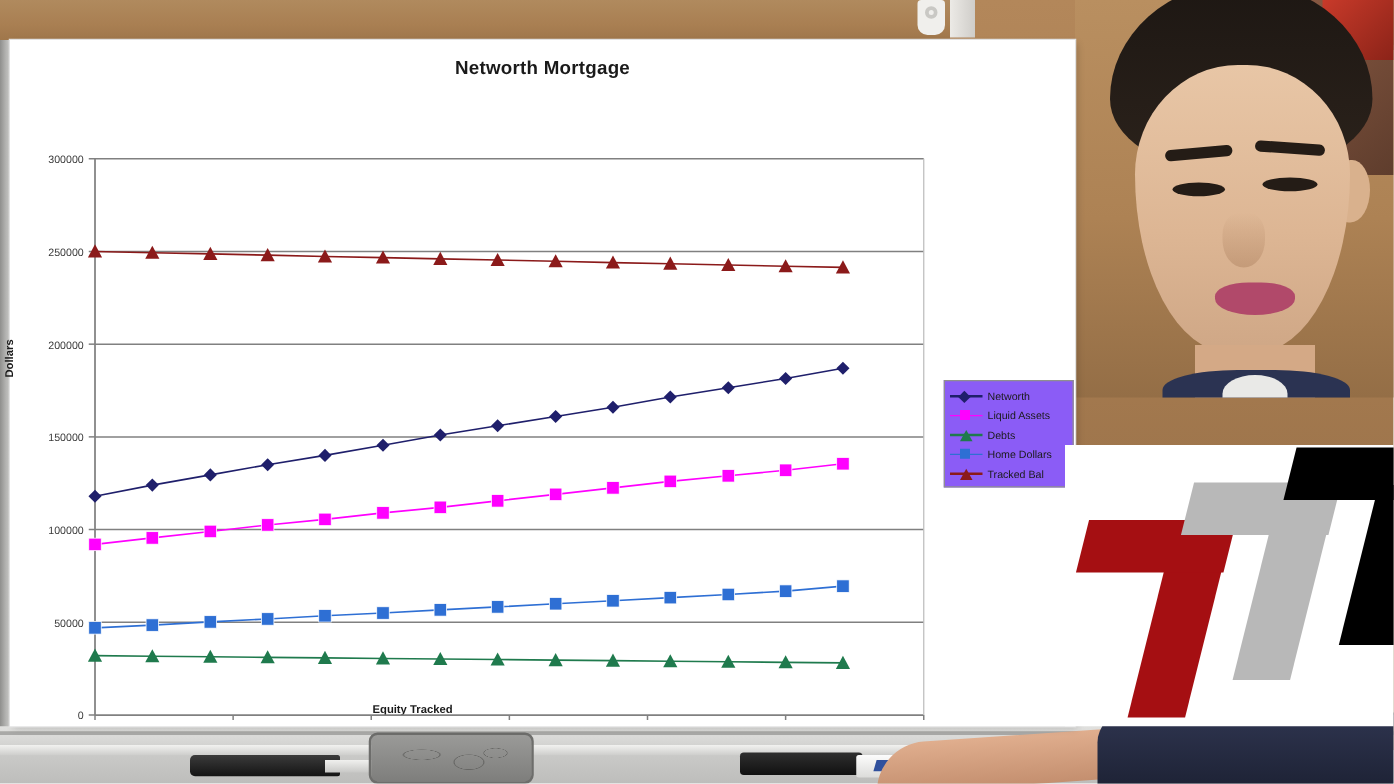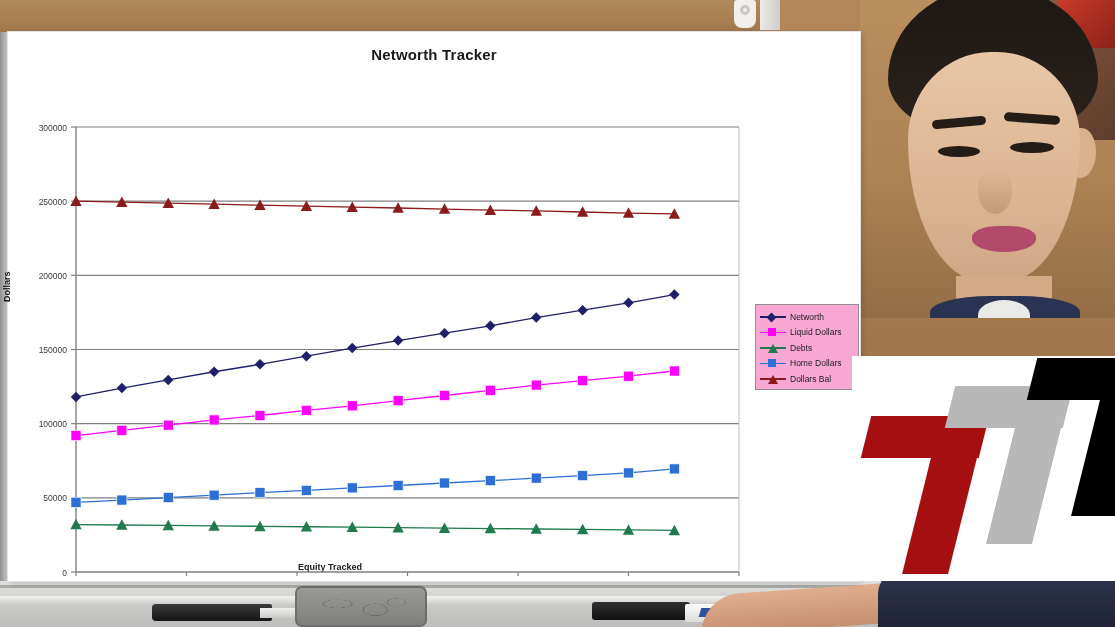--- a/index.html
+++ b/index.html
@@ -182,21 +182,21 @@
   .axis-xlabel {
     position: absolute; left: 290px; top: 530px;
     font-size: 9px; font-weight: bold; color: #1a1a1a;
   }
   svg.chart { position: absolute; left: 0; top: 0; }
 
   
   .legend {
     position: absolute; left: 747px; top: 272px;
     width: 104px; height: 86px;
-    background: #f9a8d4;
+    background: #8b5cf6;
     border: 1px solid #8f8f8f;
     padding: 4px 4px 3px 4px;
     overflow: hidden;
   }
   .legend-row {
     display: flex; align-items: center; height: 15.5px;
     font-size: 8.5px; color: #1a1a1a; white-space: nowrap;
   }
   .legend-key { width: 26px; height: 12px; position: relative; flex: 0 0 26px; }
   .legend-key .lk-line {
@@ -266,21 +266,21 @@
       
     </div>
     <div class="p-neck"></div>
     <div class="p-collar"></div>
     <div class="p-collar-white"></div>
   </div>
 
   <div class="slide-shadow-l"></div>
   <div class="slide">
 
-    <div class="chart-title">Networth Tracker</div>
+    <div class="chart-title">Networth Mortgage</div>
 
     <div class="plot-wrap">
       <div class="axis-ylabel">Dollars</div>
       <div class="axis-xlabel">Equity Tracked</div>
       <svg class="chart" id="chart-svg" width="852" height="549">
           <line x1="63" y1="540" x2="68" y2="540" stroke="#808080" stroke-width="1.2"></line>
           <text x="59" y="543.5" text-anchor="end" font-size="8.5" fill="#3a3a3a" font-family="&quot;Liberation Sans&quot;, sans-serif">0</text>
           <line x1="68" y1="465.83333333333337" x2="731" y2="465.83333333333337" stroke="#808080" stroke-width="1.2"></line>
           <line x1="63" y1="465.83333333333337" x2="68" y2="465.83333333333337" stroke="#808080" stroke-width="1.2"></line>
           <text x="59" y="469.33333333333337" text-anchor="end" font-size="8.5" fill="#3a3a3a" font-family="&quot;Liberation Sans&quot;, sans-serif">50000</text>
@@ -400,42 +400,42 @@
             <span class="lk-line" style="background: rgb(31, 31, 107);"></span>
             <span class="lk-mark lk-diamond" style="background: rgb(31, 31, 107); width: 7px; height: 7px; top: 3px;"></span>
           </span>
           <span class="legend-label">Networth</span>
         </div>
         <div class="legend-row">
           <span class="legend-key">
             <span class="lk-line" style="background: rgb(255, 0, 255);"></span>
             <span class="lk-mark" style="background: rgb(255, 0, 255);"></span>
           </span>
-          <span class="legend-label">Liquid Dollars</span>
+          <span class="legend-label">Liquid Assets</span>
         </div>
         <div class="legend-row">
           <span class="legend-key">
             <span class="lk-line" style="background: rgb(31, 122, 77);"></span>
             <span class="lk-mark lk-tri" style="border-bottom: 9px solid rgb(31, 122, 77);"></span>
           </span>
           <span class="legend-label">Debts</span>
         </div>
         <div class="legend-row">
           <span class="legend-key">
             <span class="lk-line" style="background: rgb(46, 111, 212);"></span>
             <span class="lk-mark" style="background: rgb(46, 111, 212);"></span>
           </span>
           <span class="legend-label">Home Dollars</span>
         </div>
         <div class="legend-row">
           <span class="legend-key">
             <span class="lk-line" style="background: rgb(139, 26, 26);"></span>
             <span class="lk-mark lk-tri" style="border-bottom: 9px solid rgb(139, 26, 26);"></span>
           </span>
-          <span class="legend-label">Dollars Bal</span>
+          <span class="legend-label">Tracked Bal</span>
         </div>
       </div>
   </div>
 
   <div class="logo" id="logo-box">
       <div class="logo-t" style="left: 14px; top: 60px; width: 118px; height: 150px;">
         <div style="position: absolute; left: 51.92px; top: 30px; width: 46px; height: 128px; background: rgb(165, 15, 18); transform: skewX(-14deg);"></div>
         <div style="position: absolute; left: 0px; top: 0px; width: 118px; height: 42px; background: rgb(165, 15, 18); transform: skewX(-14deg);"></div>
       </div>
       <div class="logo-t" style="left: 98px; top: 30px; width: 118px; height: 150px;">

